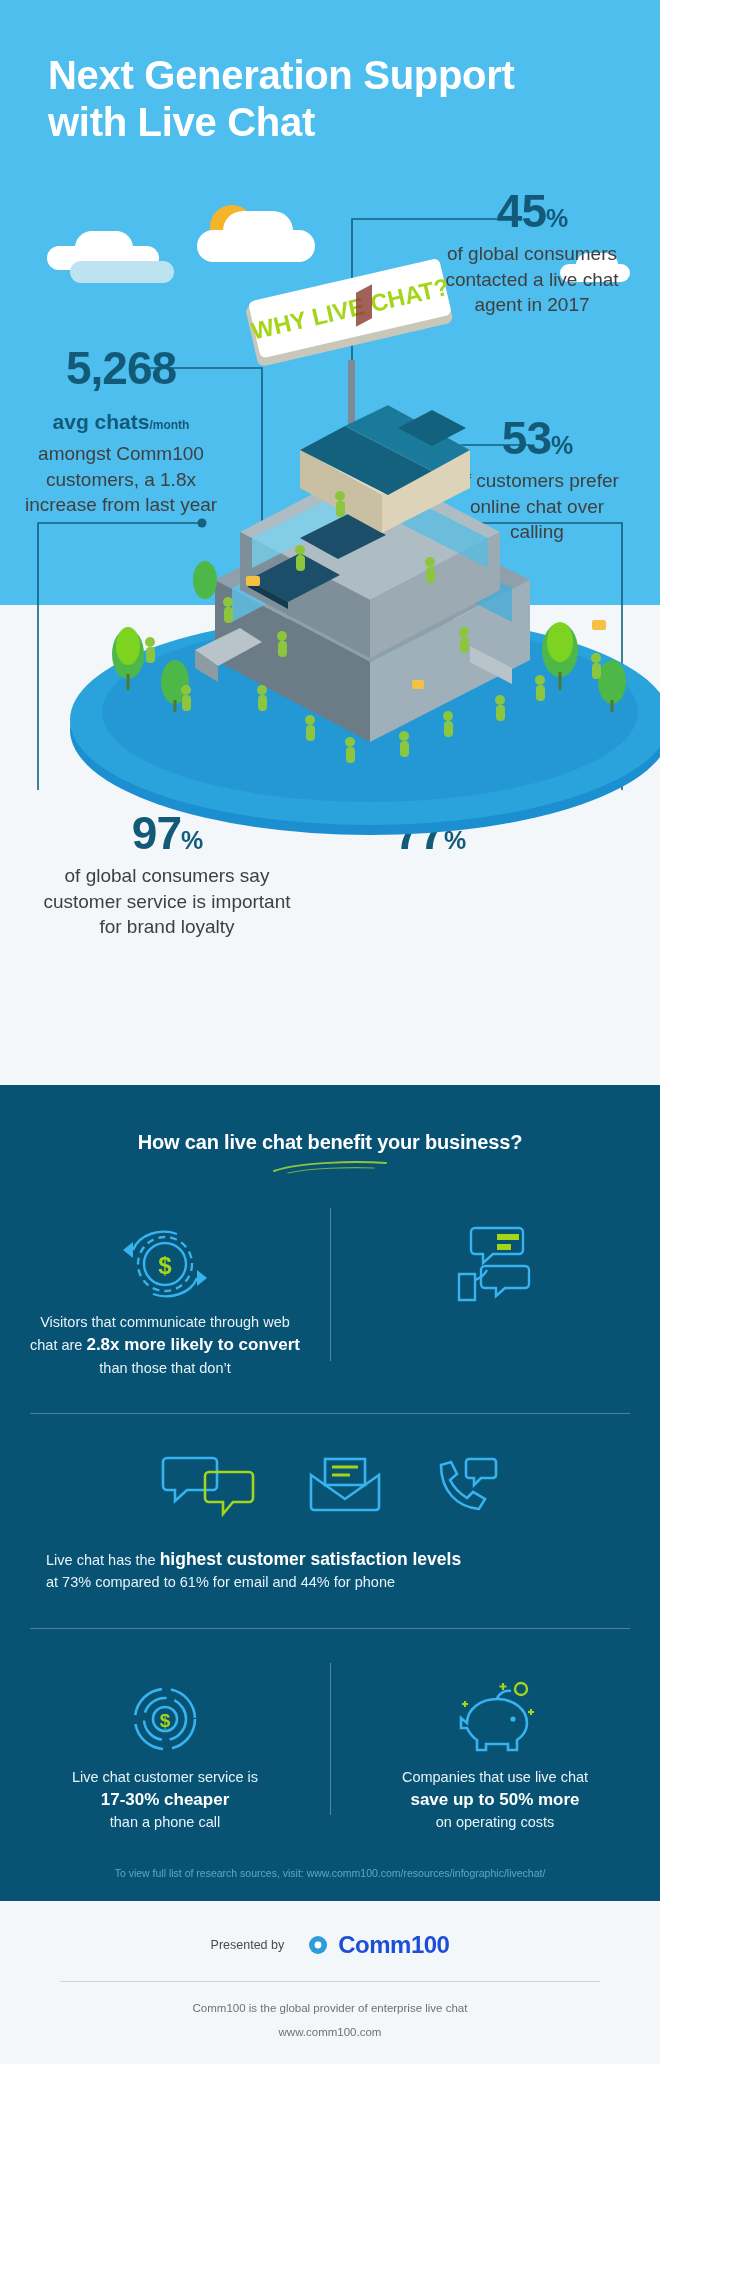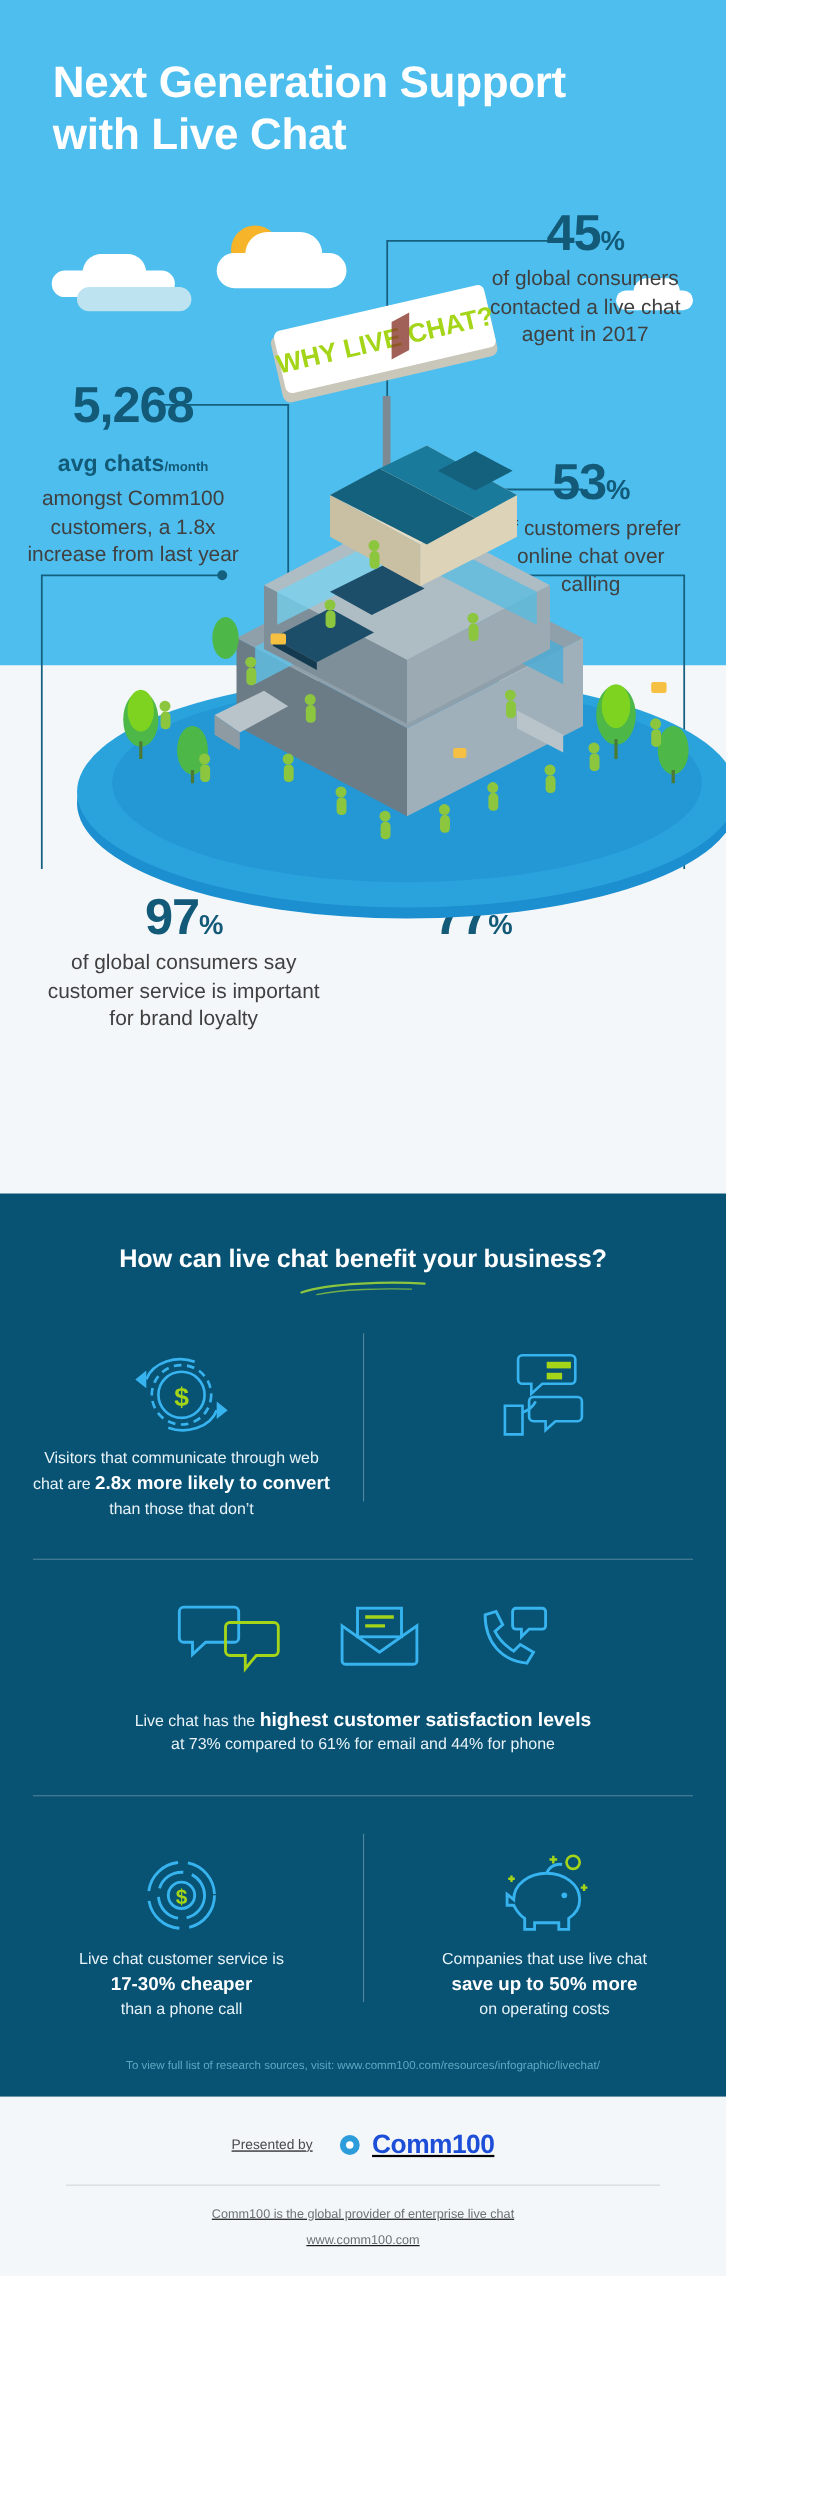--- a/index.html
+++ b/index.html
@@ -71,21 +71,21 @@
   }
 
   
   .dark {
     background: #085273;
     padding: 46px 0 0;
     position: relative;
   }
   .dark h2 {
     color: #ffffff;
-    font-size: 23px;
+    font-size: 20px;
     font-weight: bold;
     text-align: center;
     letter-spacing: -0.2px;
   }
   .swoosh { display:block; margin: 6px auto 0; }
 
   .benefit-grid {
     display: flex;
     margin-top: 42px;
   }
@@ -107,40 +107,38 @@
     line-height: 1.45;
     padding: 0 4px;
   }
   .b-text b { color: #ffffff; font-size: 17px; font-weight: bold; }
 
   .row-div {
     height: 1px; background: rgba(255,255,255,0.28);
     margin: 34px 30px 0;
   }
   .benefit-full {
-    padding: 30px 21px 0;
-    text-align: center;
+    padding: 30px 46px 0;
   }
   .full-icons { display: flex; justify-content: center; gap: 48px; align-items: center; height: 86px; }
   .full-text { color:#E8F3F8; font-size: 14.5px; line-height: 1.5; margin-top: 16px; }
   .full-text .l1 b { color:#fff; font-size: 17.5px; font-weight: bold; }
 
   .sources {
     text-align: center;
     color: #5FA8C4;
     font-size: 10.5px;
     padding: 34px 0 22px;
   }
 
   
   .footer {
     background: #F4F7FA;
     padding: 30px 0 26px;
     text-align: center;
-    text-decoration: underline;
   }
   .presented {
     display: flex; align-items: center; justify-content: center; gap: 12px;
   }
   .presented .lbl { color: #4A4A4A; font-size: 12.5px; }
   .brand { display: flex; align-items: center; gap: 8px; }
   .brand .name { font-size: 24px; font-weight: bold; color: #1d4ed8; letter-spacing: -0.5px; }
   .foot-rule { height: 1px; background: #CFD6DB; margin: 22px 60px 0; }
   .foot-line { color: #6B7276; font-size: 11.5px; margin-top: 20px; }
   .foot-url { color: #6B7276; font-size: 11.5px; margin-top: 12px; }

